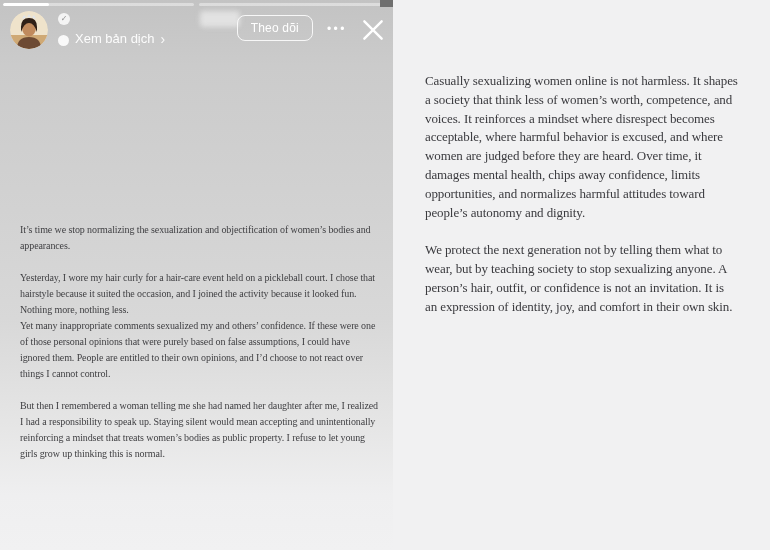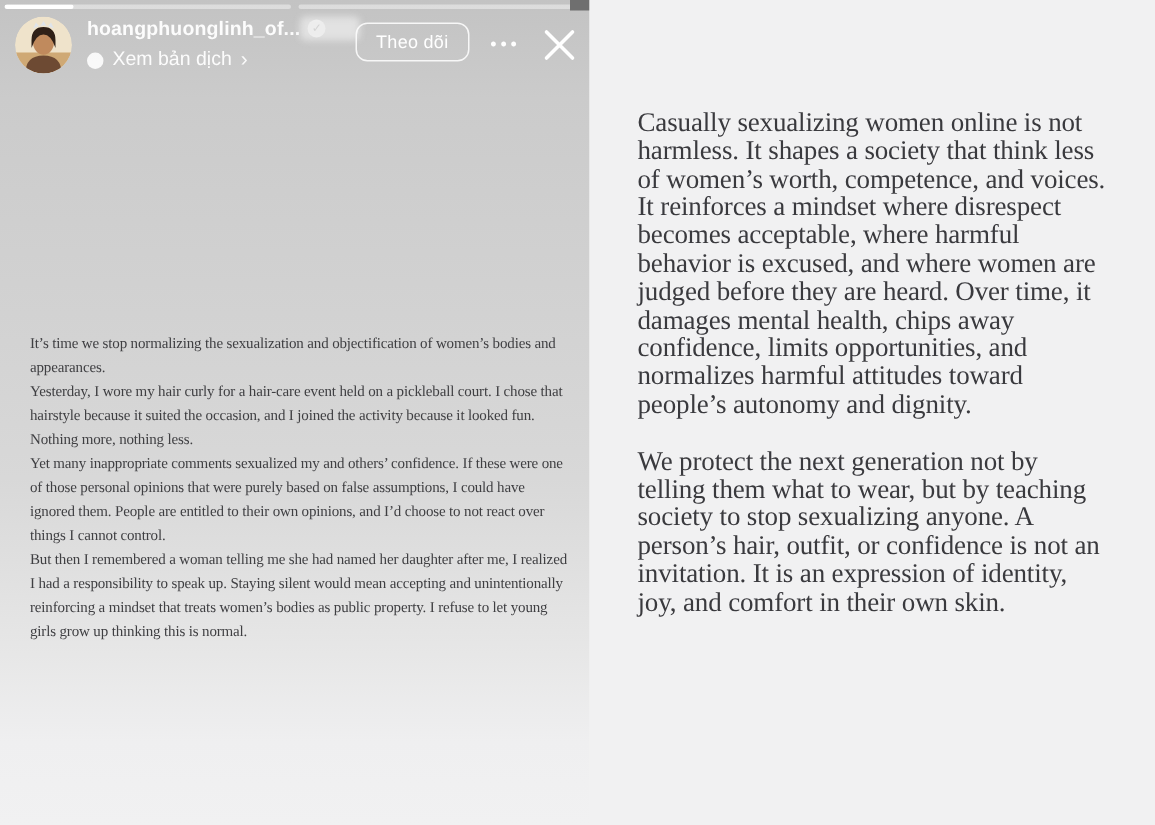--- a/index.html
+++ b/index.html
@@ -30,26 +30,26 @@
   .follow-btn{position:absolute;right:80px;top:15px;height:26px;padding:0 13px;
     background:transparent;border:1.5px solid rgba(255,255,255,0.85);border-radius:8px;
     color:#ffffff;font-size:12px;font-family:inherit;letter-spacing:.2px;cursor:pointer;}
   .more{position:absolute;right:46px;top:22px;color:#ffffff;font-size:12px;letter-spacing:2.5px;cursor:pointer;user-select:none;}
   .close{position:absolute;right:7px;top:17px;width:26px;height:26px;cursor:pointer;}
 
   .story-text{position:absolute;left:20px;top:222px;width:362px;
     font-family:"Liberation Serif","DejaVu Serif",serif;font-size:10px;line-height:16px;
     color:#3f3f42;letter-spacing:-0.1px;}
   .story-text p{margin:0;}
-  .story-text p.gap{}
+  .story-text p.gap{margin-top:16px;}
 
   
   .article-panel{position:absolute;left:393px;top:0;width:377px;height:550px;background:#f1f1f2;}
   .article-text{position:absolute;left:32px;top:72px;width:314px;
-    font-family:"Liberation Serif","DejaVu Serif",serif;font-size:18px;line-height:18.8px;
+    font-family:"Liberation Serif","DejaVu Serif",serif;font-size:13px;line-height:18.8px;
     color:#3a3a3e;letter-spacing:-0.1px;}
   .article-text p{margin:0;}
   .article-text p.gap{margin-top:19px;}
 </style>
 </head>
 <body>
 
 <div class="canvas">
 
   <section class="story-panel">
@@ -76,21 +76,20 @@
           <path d="M7 38 Q7 26 19 26 Q31 26 31 38 Z" fill="#6d4a33"></path>
           <ellipse cx="19" cy="17" rx="7" ry="8.5" fill="#c08a5d"></ellipse>
           <path d="M11 16 Q11 7 19 7 Q27 7 27 16 L27 21 Q24 12 19 12 Q14 12 11 21 Z" fill="#2f2017"></path>
           <path d="M12 8 L14 4 L16.5 7 L19 3 L21.5 7 L24 4 L26 8 Q22 6 19 6 Q16 6 12 8 Z" fill="#dfe4ea"></path>
         </g>
       </svg>
     </div>
 
     <div class="id-block">
       <div class="username-row">
-        <span class="username">hoangphuonglinh_of...</span>
         <span class="verified">
           <span class="check">✓</span>
         </span>
         <span class="blur-chip"></span>
       </div>
       <div class="translate-row">
         <span class="globe"></span>
         <span>Xem bản dịch</span>
         <span class="chev">›</span>
       </div>

